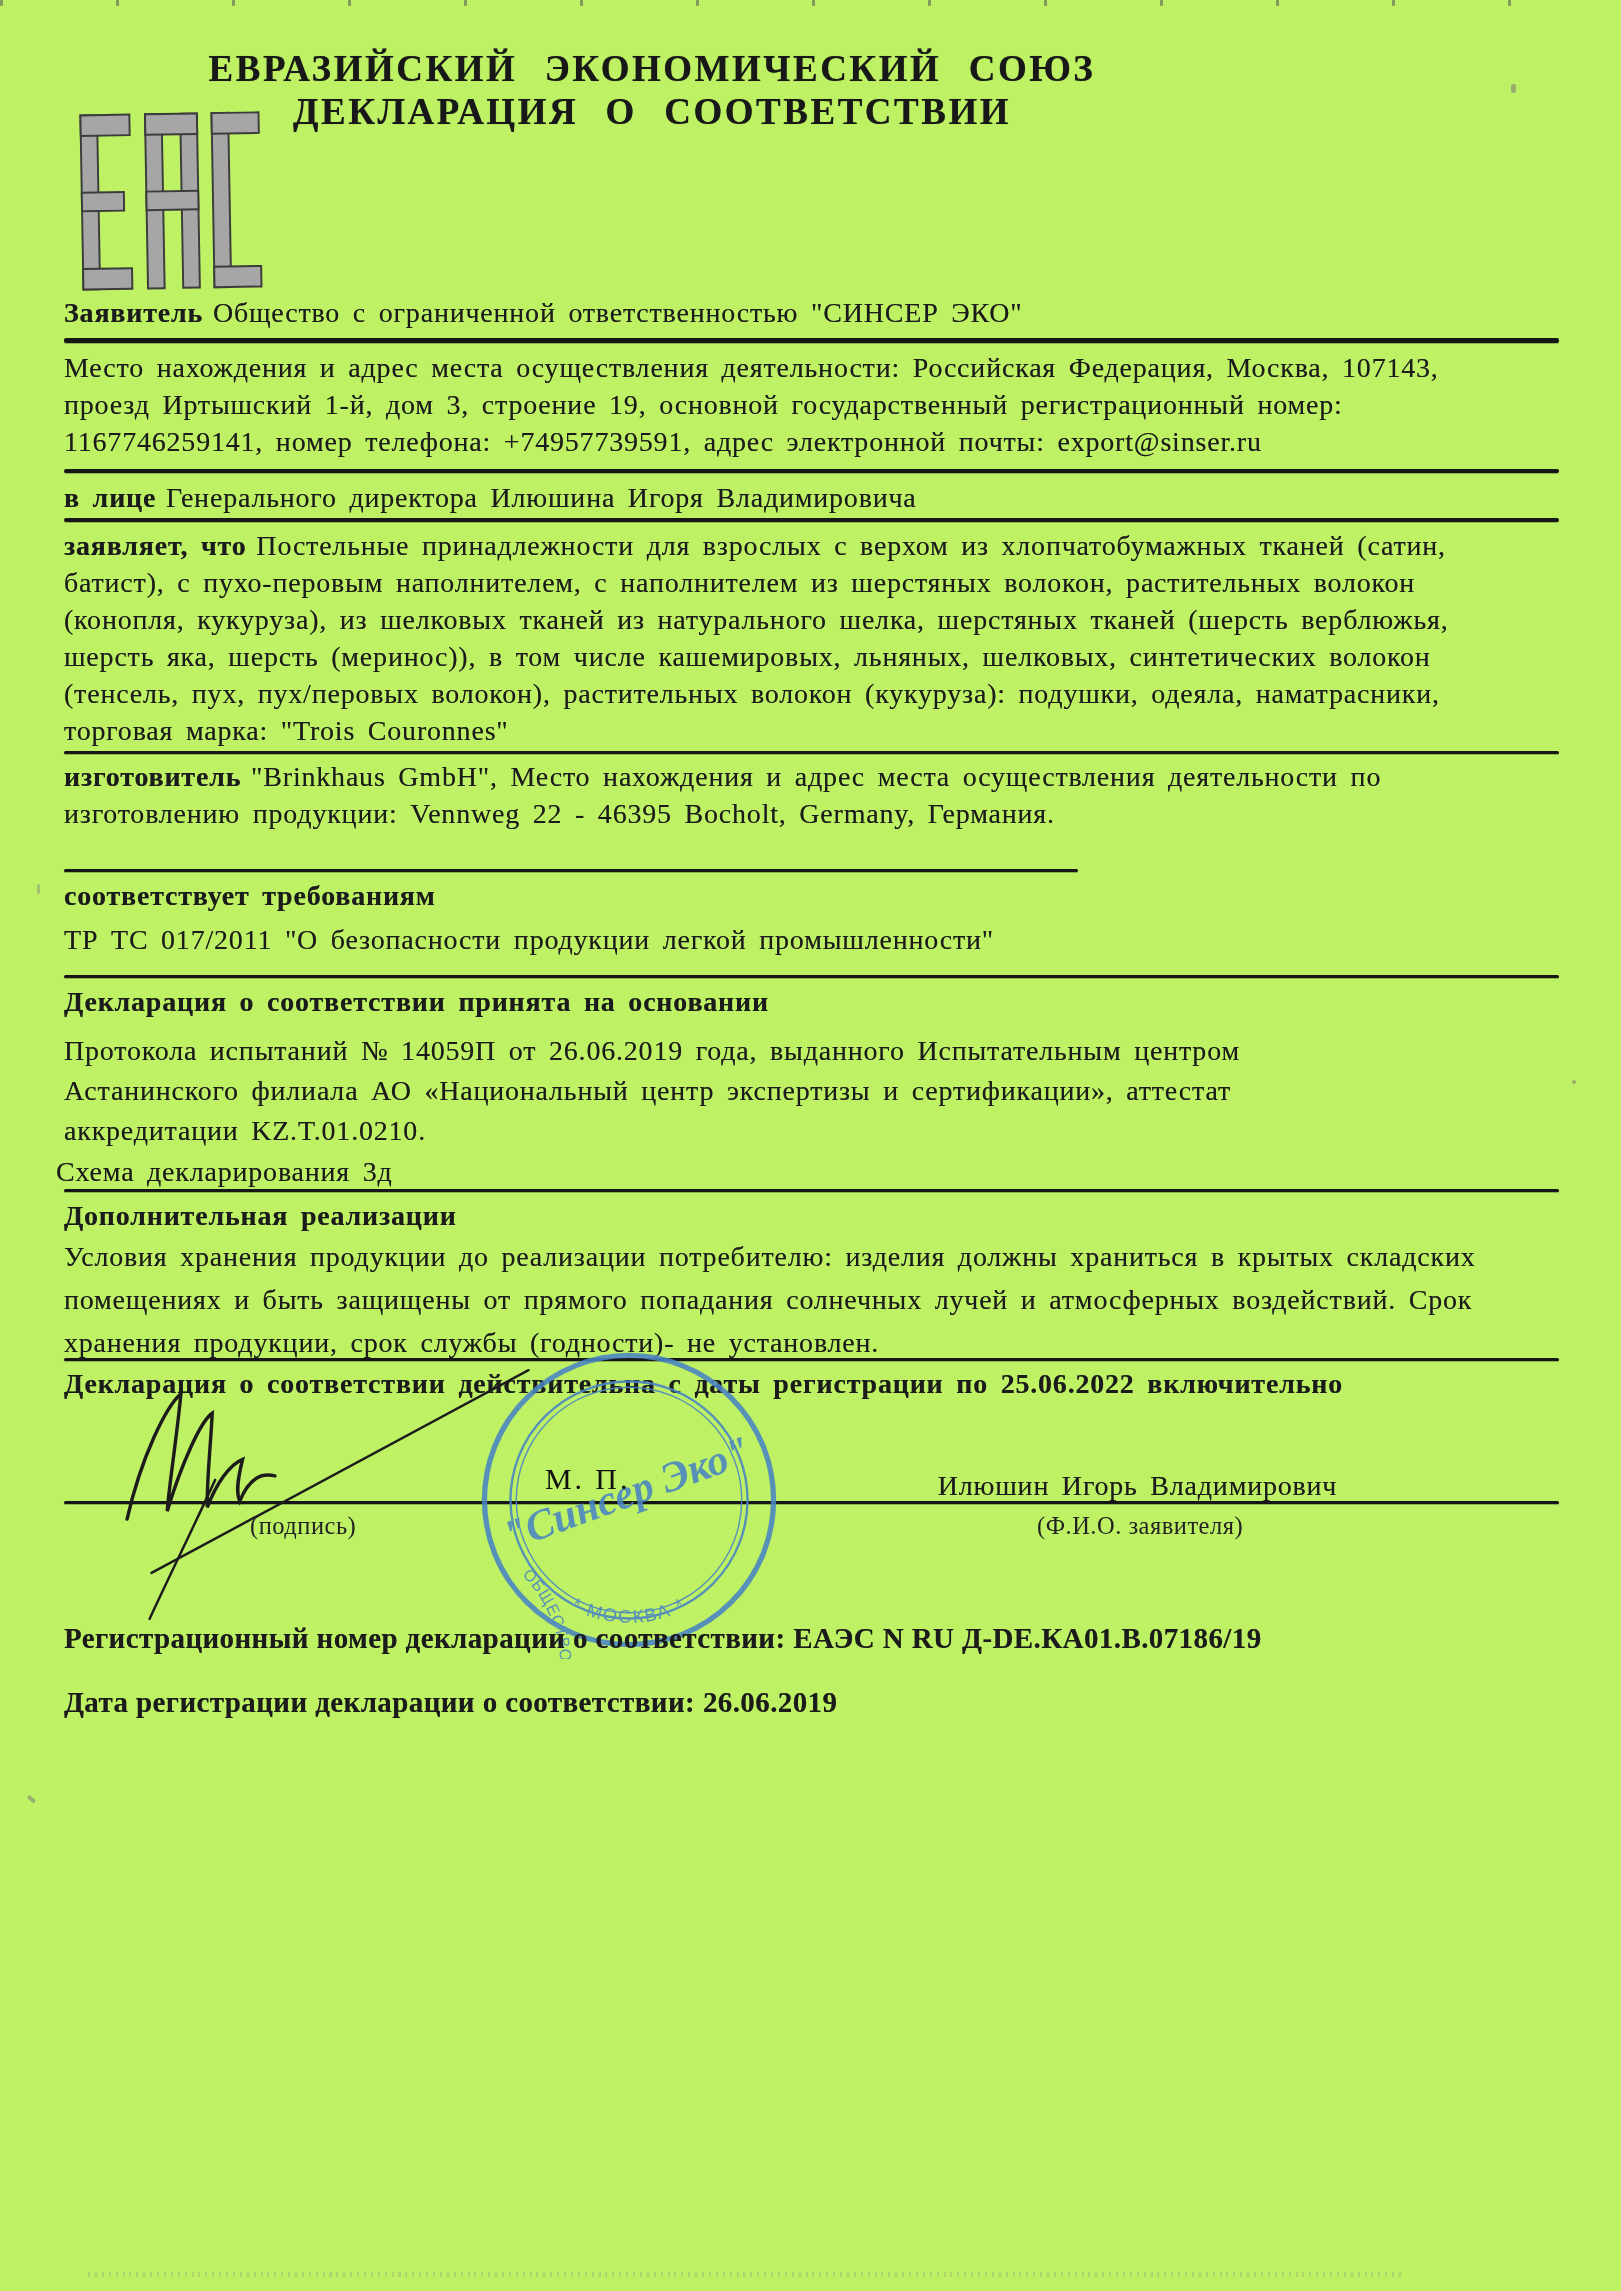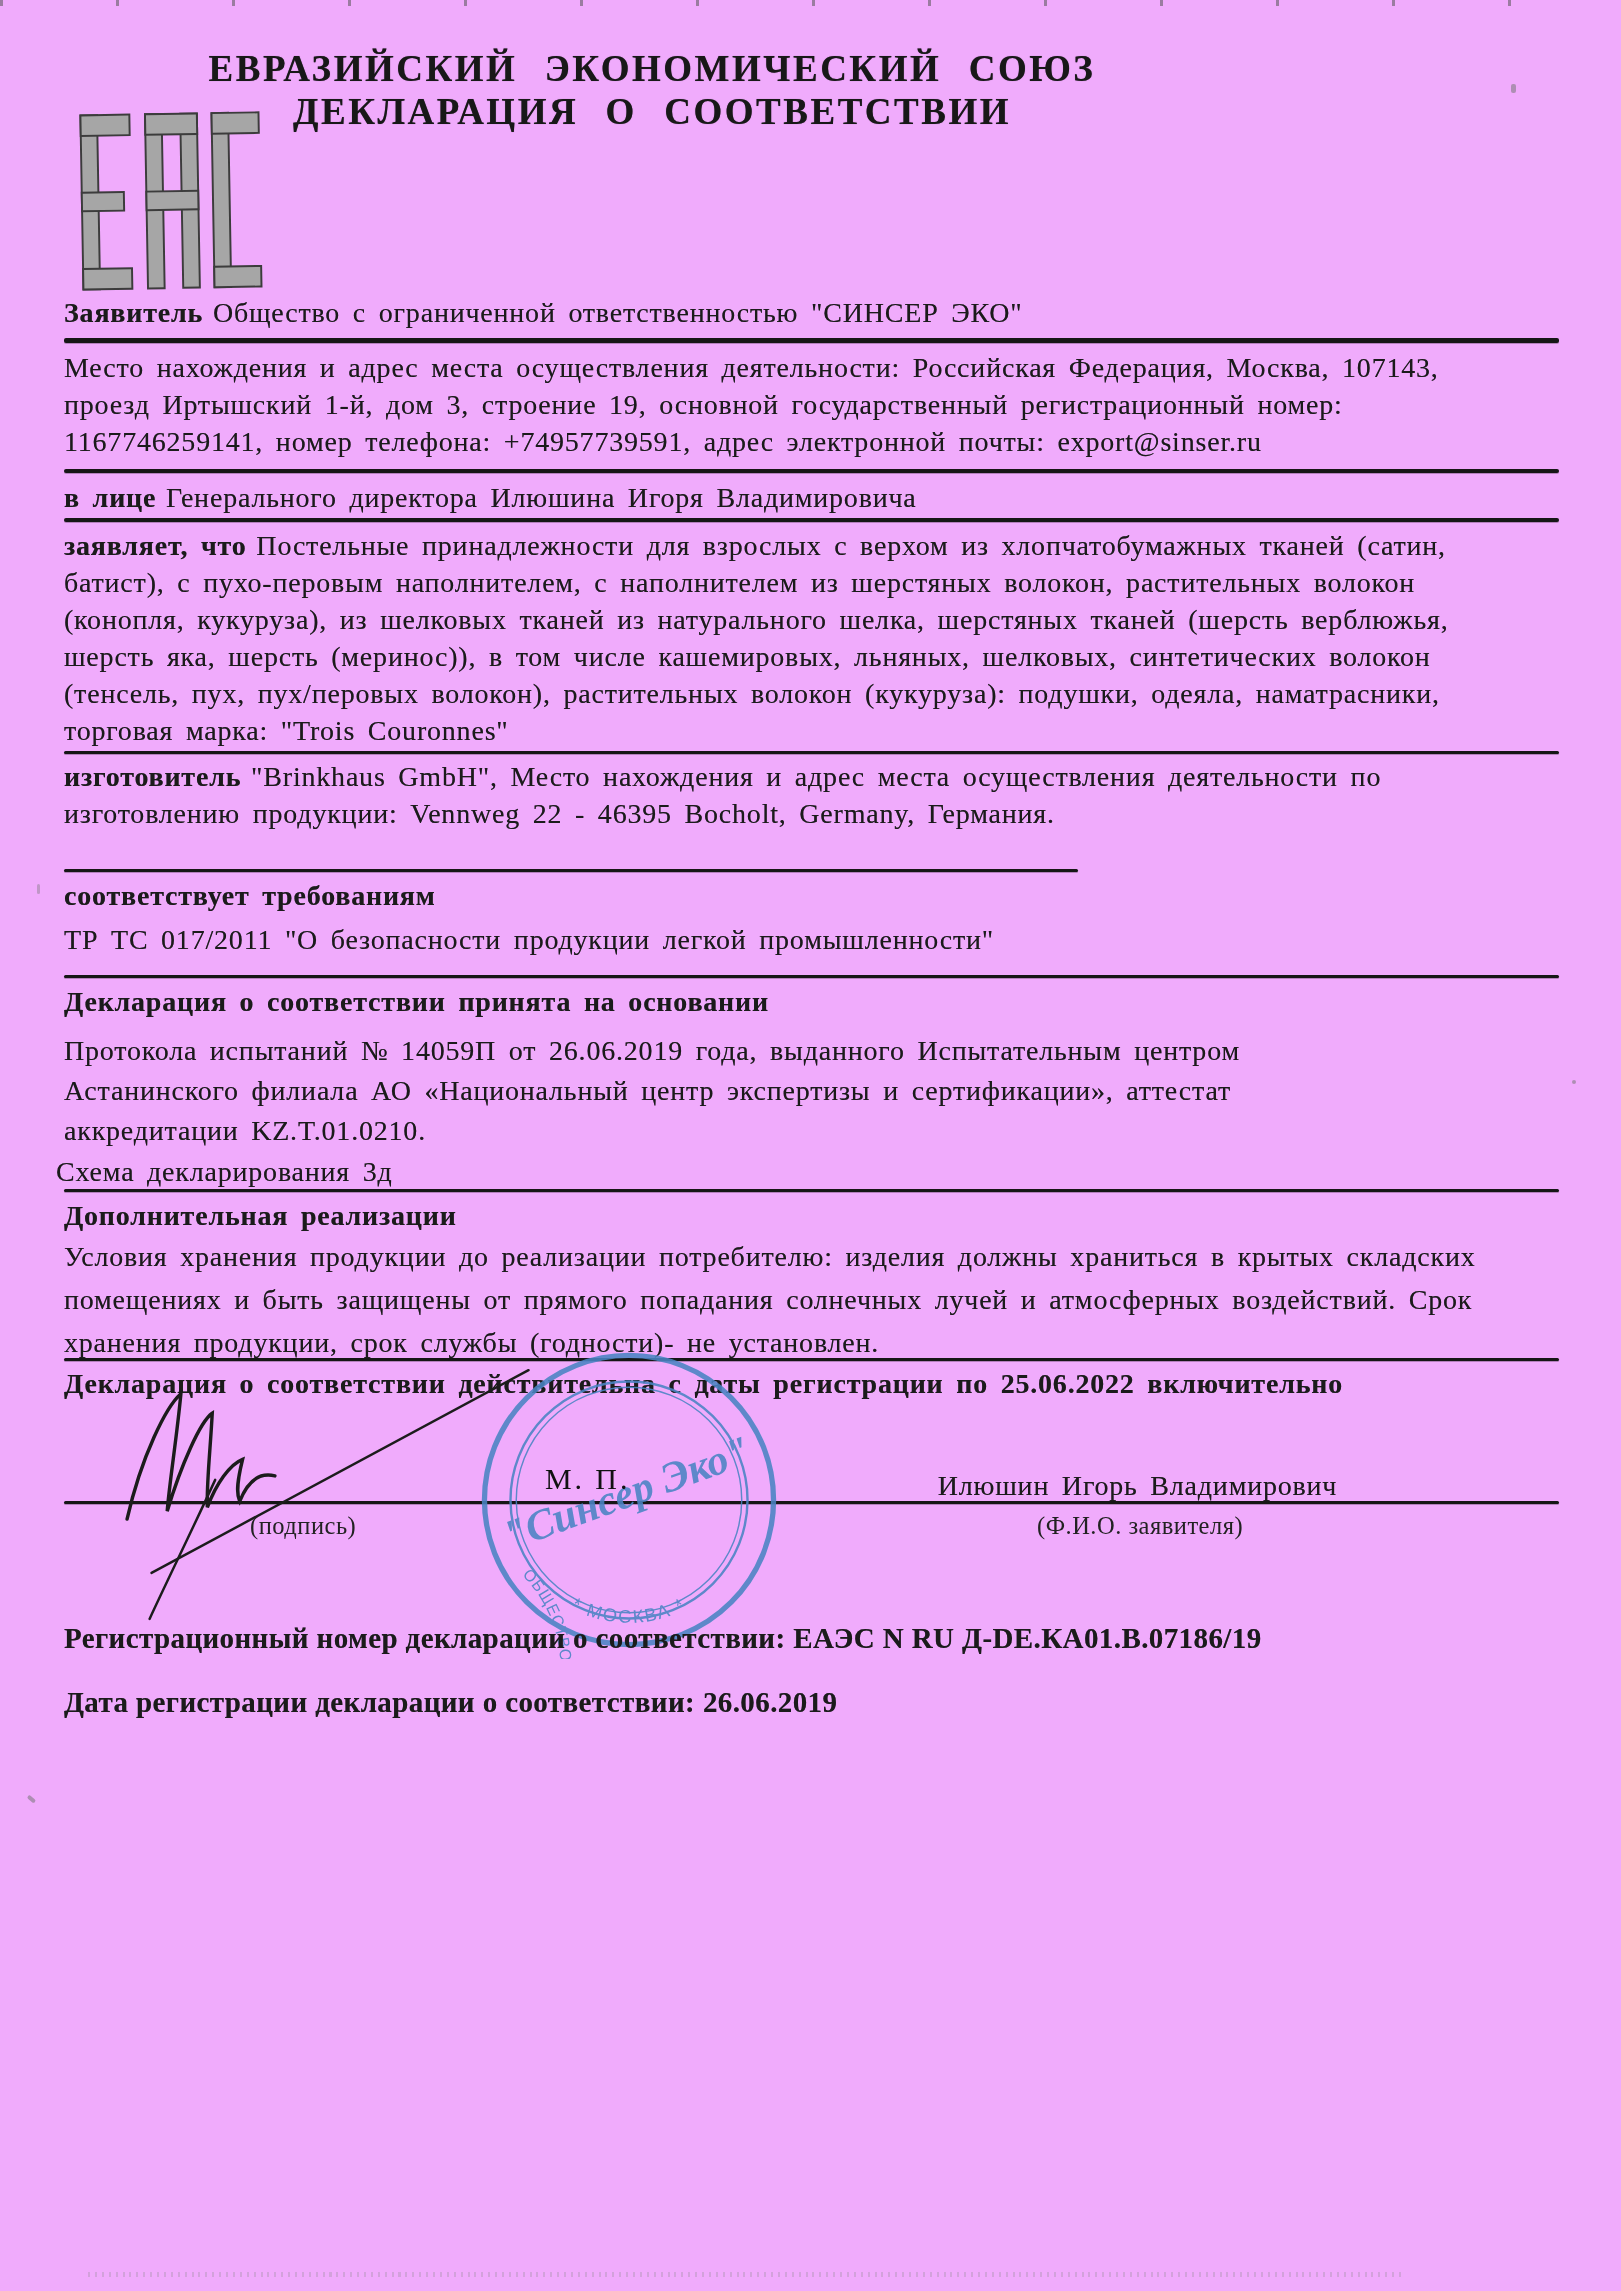--- a/index.html
+++ b/index.html
@@ -1,16 +1,16 @@
 <!DOCTYPE html>
 <html><head>
 <meta charset="utf-8">
 <style>
   html,body{margin:0;padding:0;background:#e8e8e8;}
-  .page{position:relative;width:1621px;height:2292px;background:#f0abfc;overflow:hidden;
+  .page{position:relative;width:1621px;height:2292px;background:#bef264;overflow:hidden;
         font-family:"Liberation Serif",serif;color:#1b1b1b;}
   .abs{position:absolute;margin:0;}
   .title{font-weight:700;text-align:center;font-size:37px;letter-spacing:2.5px;word-spacing:15.7px;
          color:#181818;text-shadow:0 0 0.7px rgba(0,0,0,.55);}
   .para{font-size:28px;line-height:37px;letter-spacing:0.8px;word-spacing:4.9px;
         text-shadow:0 0 0.5px rgba(20,20,20,.5);}
   .lbl{font-weight:700;margin-right:9.8px;text-align:center;}
   .bold{font-weight:700;}
   .rule{background:#161616;height:3.9px;border-radius:2px;box-shadow:0 1px 0 rgba(0,0,0,.25);}
   .caption{font-size:24.5px;letter-spacing:0.5px;color:#222;}

